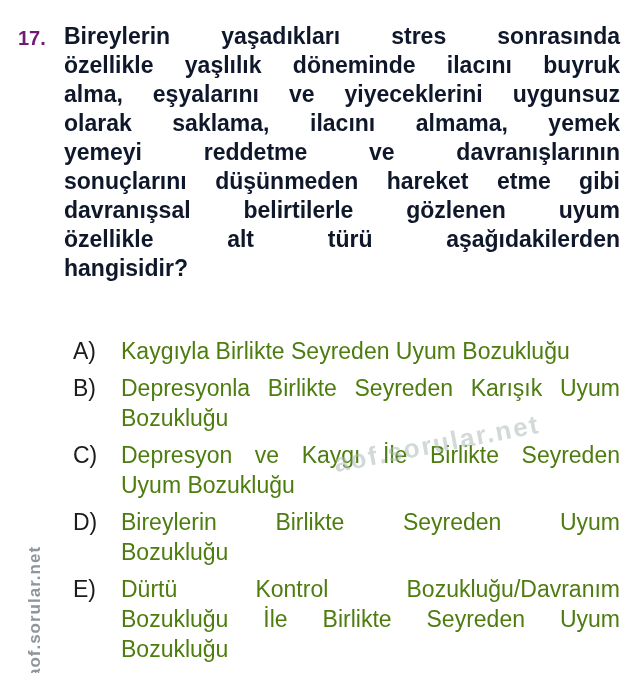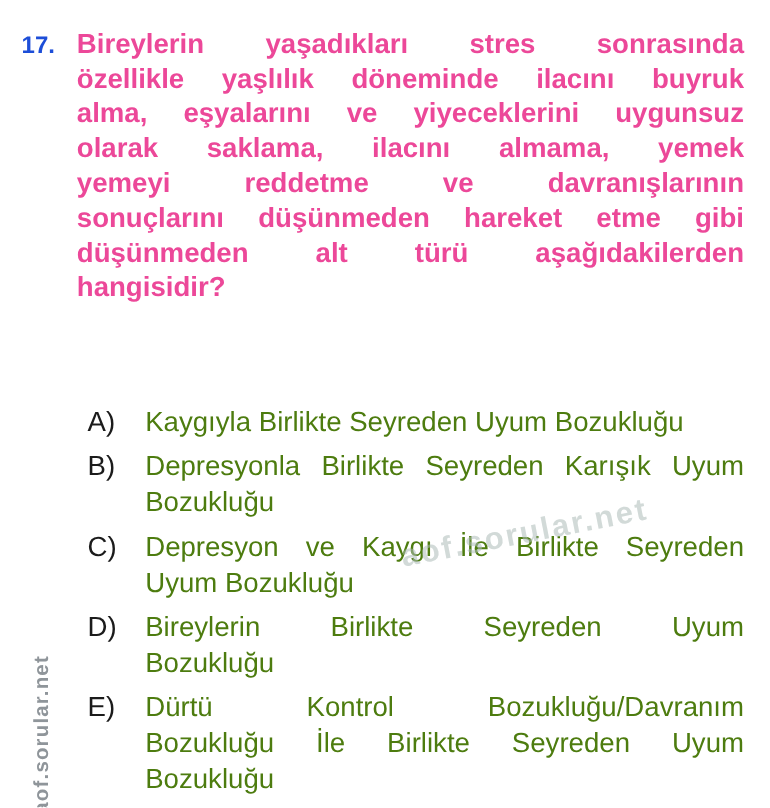--- a/index.html
+++ b/index.html
@@ -18,33 +18,33 @@
   }
 
   
   .qnum {
     position: absolute;
     left: 18px;
     top: 27px;
     width: 44px;
     font-size: 20px;
     font-weight: bold;
-    color: #1d4ed8;
+    color: #701a75;
   }
 
   
   .qtext {
     position: absolute;
     left: 64px;
     top: 22px;
     width: 556px;
     font-size: 23px;
     font-weight: bold;
     line-height: 29px;
-    color: #ec4899;
+    color: #0f172a;
   }
 
   .qline { white-space: nowrap; }
   .oline { white-space: nowrap; }
   .just {
     white-space: normal;
     text-align: justify;
     text-align-last: justify;
   }
 
@@ -104,21 +104,22 @@
 
   <div class="qnum">17.</div>
 
   <div class="qtext" id="question-lines">
       <div class="qline just">Bireylerin yaşadıkları stres sonrasında</div>
       <div class="qline just">özellikle yaşlılık döneminde ilacını buyruk</div>
       <div class="qline just">alma, eşyalarını ve yiyeceklerini uygunsuz</div>
       <div class="qline just">olarak saklama, ilacını almama, yemek</div>
       <div class="qline just">yemeyi reddetme ve davranışlarının</div>
       <div class="qline just">sonuçlarını düşünmeden hareket etme gibi</div>
-      <div class="qline just">düşünmeden alt türü aşağıdakilerden</div>
+      <div class="qline just">davranışsal belirtilerle gözlenen uyum</div>
+      <div class="qline just">özellikle alt türü aşağıdakilerden</div>
       <div class="qline">hangisidir?</div>
     </div>
 
   <div class="options" id="options-list">
       <div class="opt-row">
         <div class="opt-letter">A)</div>
         <div class="opt-text">
           <div class="oline">Kaygıyla Birlikte Seyreden Uyum Bozukluğu</div>
         </div>
       </div>

